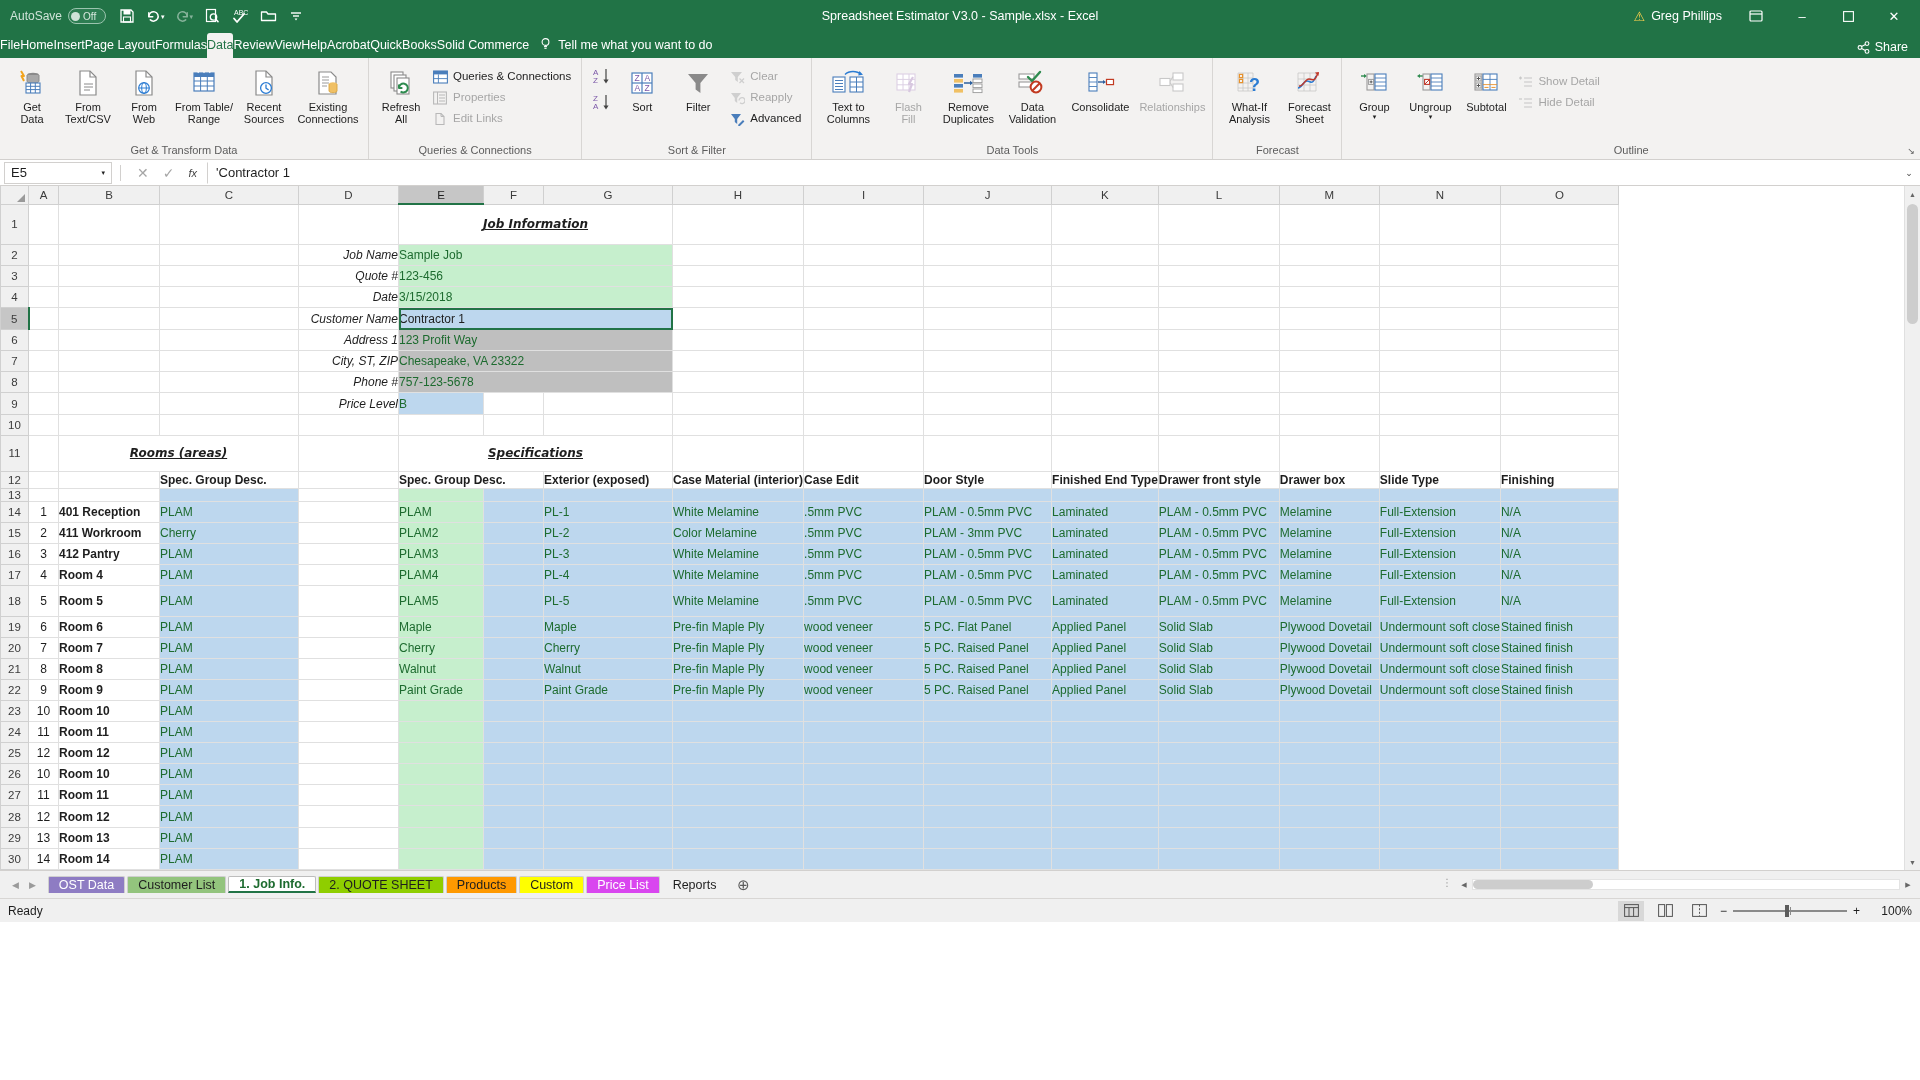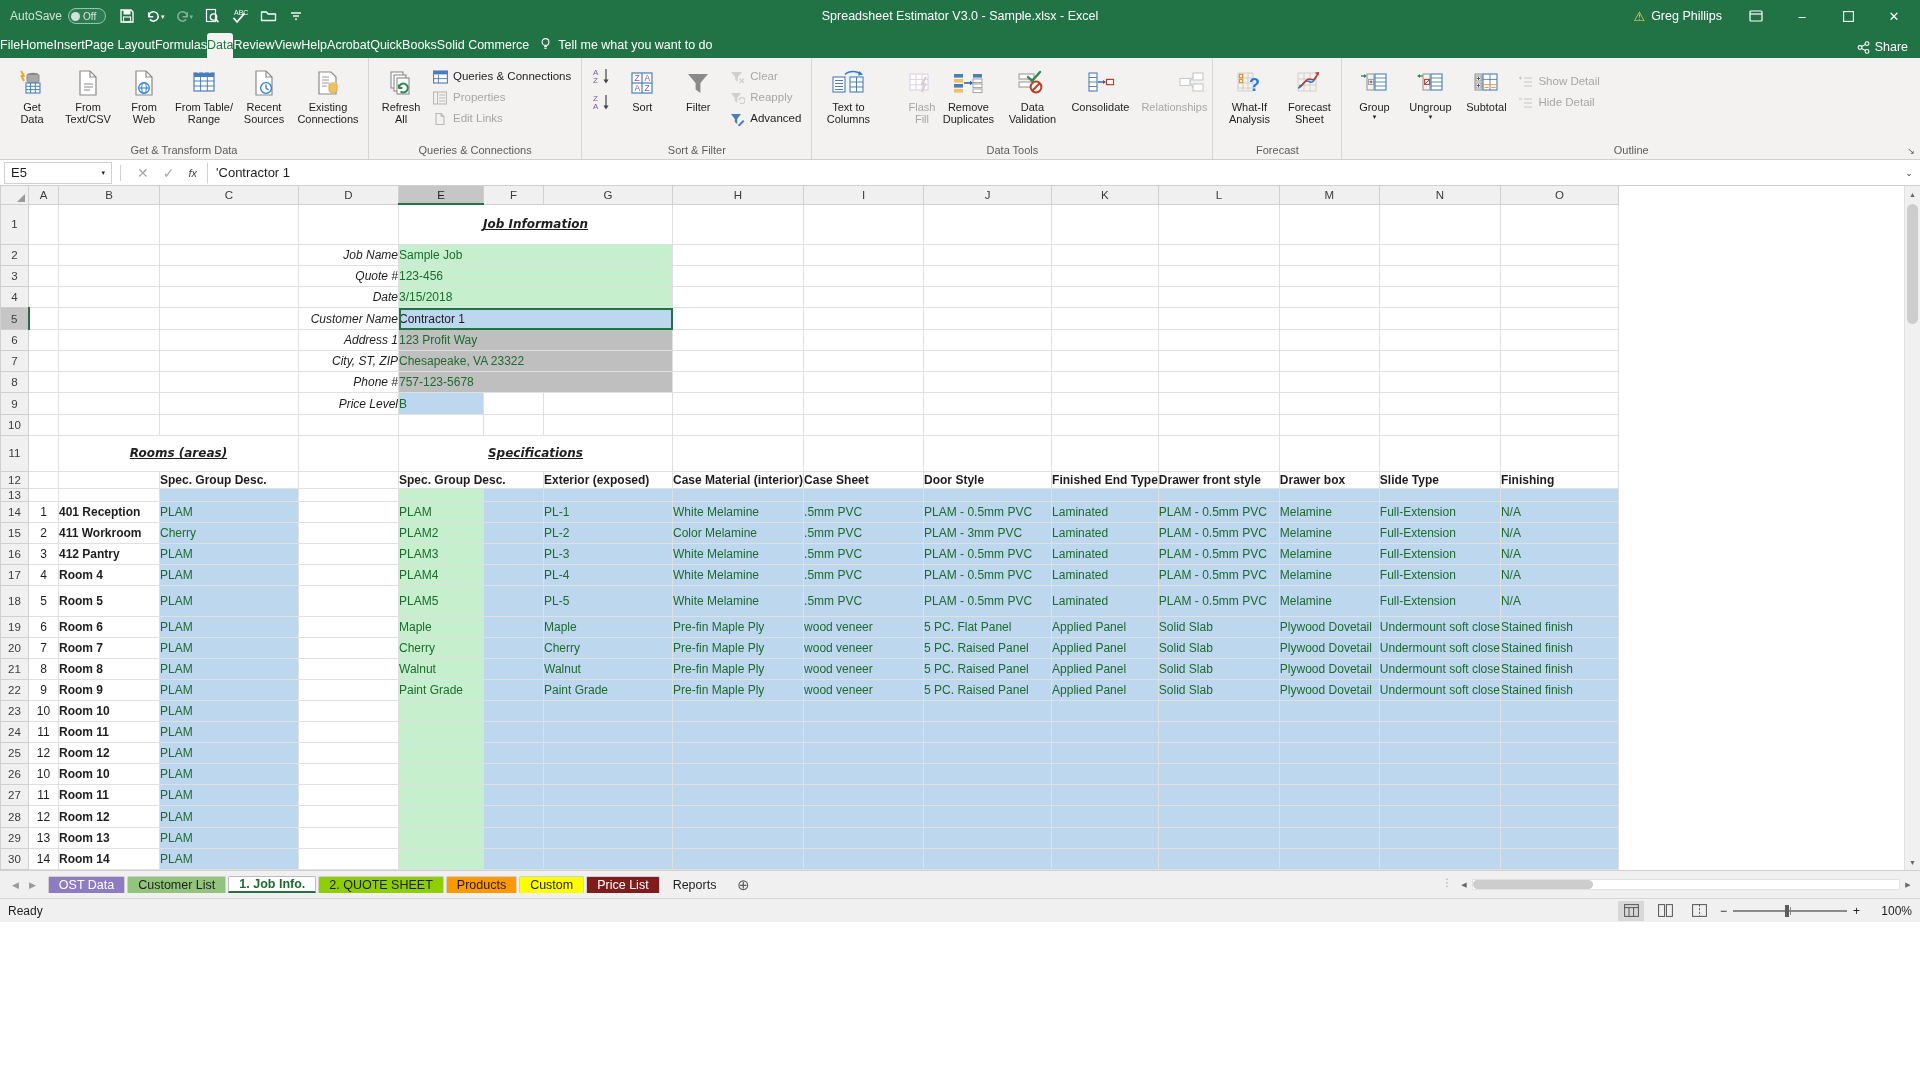--- a/index.html
+++ b/index.html
@@ -78,21 +78,21 @@
   }
   .bigbtn {
     width: 56px; display: flex; flex-direction: column; align-items: center;
     padding: 3px 1px; font-size: 11px; line-height: 12px; text-align: center;
     color: #1e1e1e; cursor: default;
   }
   .bigbtn.w70 { width: 72px; }
   .bigbtn.w62 { width: 64px; }
   .bigbtn .ico { height: 34px; display: flex; align-items: center; justify-content: center; }
   .bigbtn .cap { margin-top: 1px; }
-  .bigbtn.dis { color: #a6a6a6; align-items: flex-end; }
+  .bigbtn.dis { color: #a6a6a6; }
   .smallcol { display: flex; flex-direction: column; justify-content: flex-start; padding-top: 3px; }
   .smallbtn {
     display: flex; align-items: center; gap: 5px; padding: 2px 6px 2px 3px;
     font-size: 11.5px; line-height: 15px; height: 21px; white-space: nowrap;
     color: #1e1e1e; cursor: default;
   }
   .smallbtn.dis { color: #a6a6a6; }
   .sico { width: 16px; height: 16px; display: flex; align-items: center; justify-content: center; flex: 0 0 16px; }
   .dialog-launcher {
     position: absolute; right: 3px; bottom: 2px; width: 12px; height: 12px;
@@ -1045,21 +1045,21 @@
 
       <tr style="height:17px">
         <td class="rowhdr">12</td>
         <td class="cell"></td>
         <td class="cell"></td>
         <td class="cell hdrlabel">Spec. Group Desc.</td>
         <td class="cell"></td>
         <td class="cell hdrlabel" colspan="2">Spec. Group Desc.</td>
         <td class="cell hdrlabel">Exterior (exposed)</td>
         <td class="cell hdrlabel">Case Material (interior)</td>
-        <td class="cell hdrlabel">Case Sheet</td>
+        <td class="cell hdrlabel">Case Edit</td>
         <td class="cell hdrlabel">Door Style</td>
         <td class="cell hdrlabel">Finished End Type</td>
         <td class="cell hdrlabel">Drawer front style</td>
         <td class="cell hdrlabel">Drawer box</td>
         <td class="cell hdrlabel">Slide Type</td>
         <td class="cell hdrlabel">Finishing</td>
       </tr>
 
       <tr style="height:8px">
         <td class="rowhdr">13</td>
@@ -1404,21 +1404,21 @@
   <div class="navarrows">
     <span>◀</span>
     <span>▶</span>
   </div>
   <div class="stab" style="background:#8e7cc3;color:#fff;">OST Data</div>
   <div class="stab" style="background:#93c47d;">Customer List</div>
   <div class="stab active" style="background:#fff;color:#1d6b2f;border-bottom:2px solid #217346;">1. Job Info.</div>
   <div class="stab" style="background:#8fce00;">2. QUOTE SHEET</div>
   <div class="stab" style="background:#ff9900;">Products</div>
   <div class="stab" style="background:#ffff00;">Custom</div>
-  <div class="stab" style="background:#7f1d1d;color:#fff;">Price List</div>
+  <div class="stab" style="background:#d946ef;color:#fff;">Price List</div>
   <div class="stab" style="background:#f0f0f0;border-color:transparent;">Reports</div>
   <div class="addsheet">⊕</div>
   <div class="tabbar-right">
     <div class="tab-grip">⋮</div>
     <div class="hscroll">
       <span class="arrow">◀</span>
       <span class="track">
           <span class="thumb"></span>
         </span>
       <span class="arrow">▶</span>

